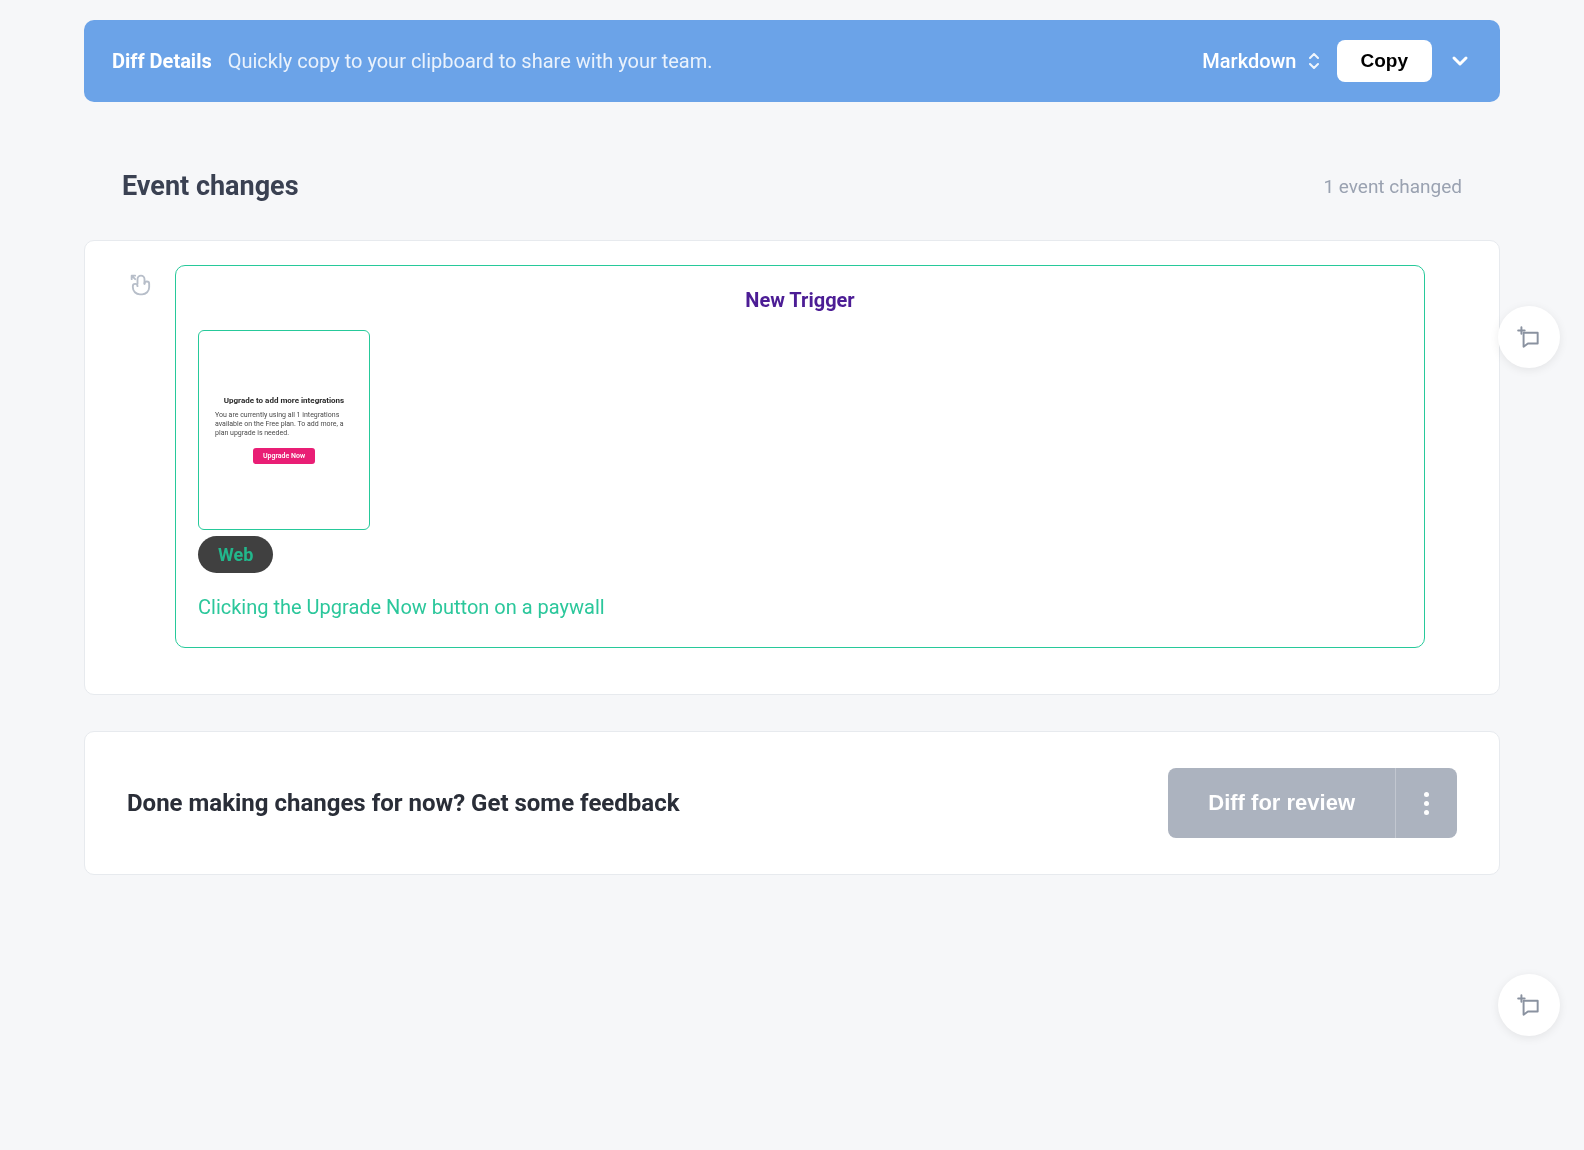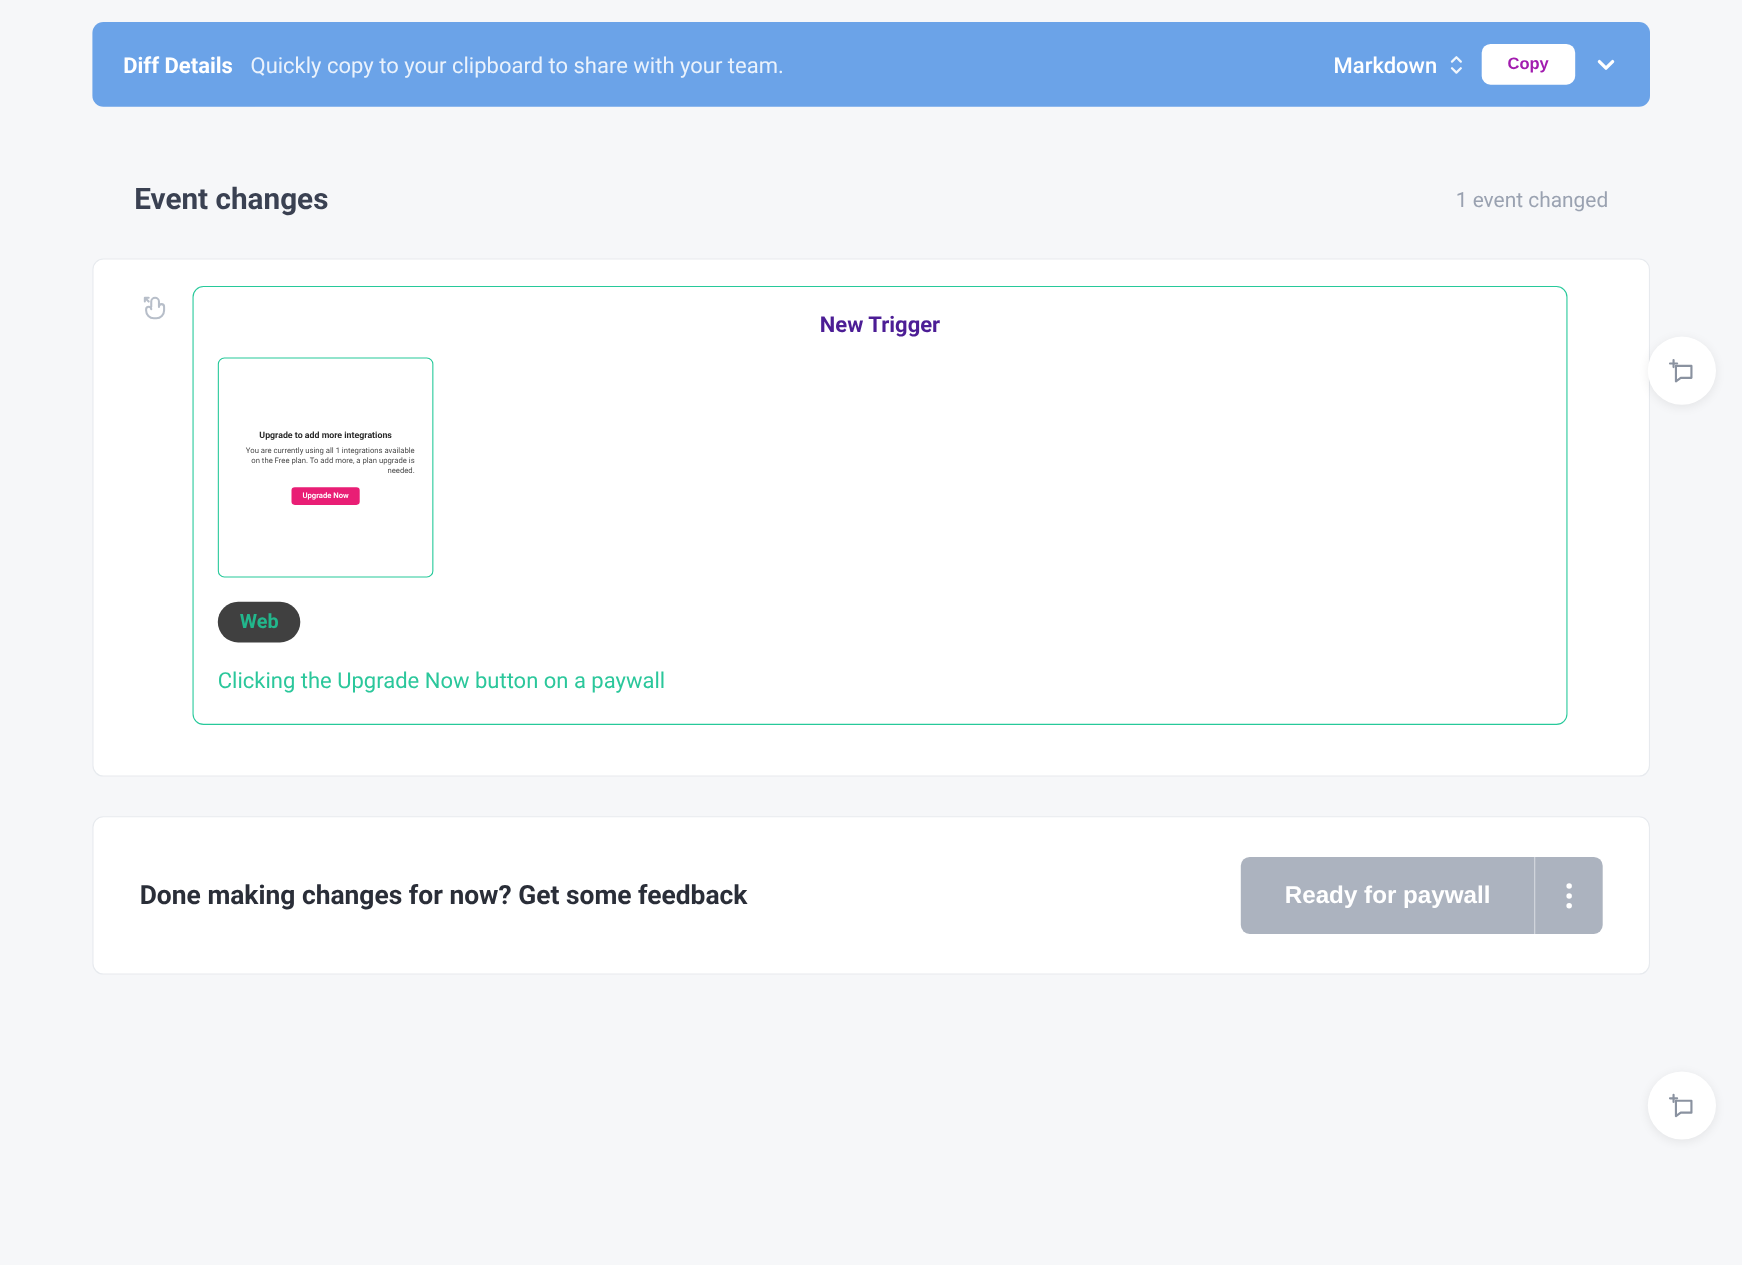--- a/index.html
+++ b/index.html
@@ -51,25 +51,25 @@
   .updown-icon {
     display: inline-flex;
     flex-direction: column;
     align-items: center;
     line-height: 0.5;
     font-size: 12px;
     opacity: 0.9;
   }
   .copy-btn {
     background: #fff;
-    color: #a21caf;
+    color: #000000;
     border: none;
     border-radius: 8px;
     padding: 10px 24px;
-    font-size: 15px;
+    font-size: 19px;
     font-weight: 700;
     cursor: pointer;
   }
   .chevron-down {
     color: #fff;
     cursor: pointer;
     display: flex;
     align-items: center;
   }
   .section-header {
@@ -124,29 +124,29 @@
   .trigger-label {
     color: #4c1d95;
     font-weight: 700;
     font-size: 20px;
     margin-bottom: 18px;
     text-align: center;
   }
   .thumb {
     border: 1px solid #26c99a;
     border-radius: 6px;
-    width: 196px;
+    width: 172px;
     height: 200px;
     padding: 10px;
     display: flex;
     flex-direction: column;
     align-items: center;
     justify-content: center;
-    text-align: right;
-    margin-bottom: 22px;
+    text-align: left;
+    margin-bottom: 6px;
   }
   .thumb-title {
     font-size: 8px;
     font-weight: 700;
     color: #2a2a2a;
     margin-bottom: 6px;
   }
   .thumb-desc {
     font-size: 7px;
     color: #4a4a4a;
@@ -289,21 +289,21 @@
           <span class="platform-badge">Web</span>
         </div>
         <div class="trigger-desc">Clicking the Upgrade Now button on a paywall</div>
       </div>
     </div>
   </div>
 
   <div class="feedback-card">
     <div class="feedback-text">Done making changes for now? Get some feedback</div>
     <div class="ready-group">
-      <button class="ready-btn">Ready for paywall</button>
+      <button class="ready-btn">Diff for review</button>
       <button class="ready-more">
         <span class="dots">
           <span class="dot"></span>
             <span class="dot"></span>
             <span class="dot"></span>
         </span>
       </button>
     </div>
   </div>
 

